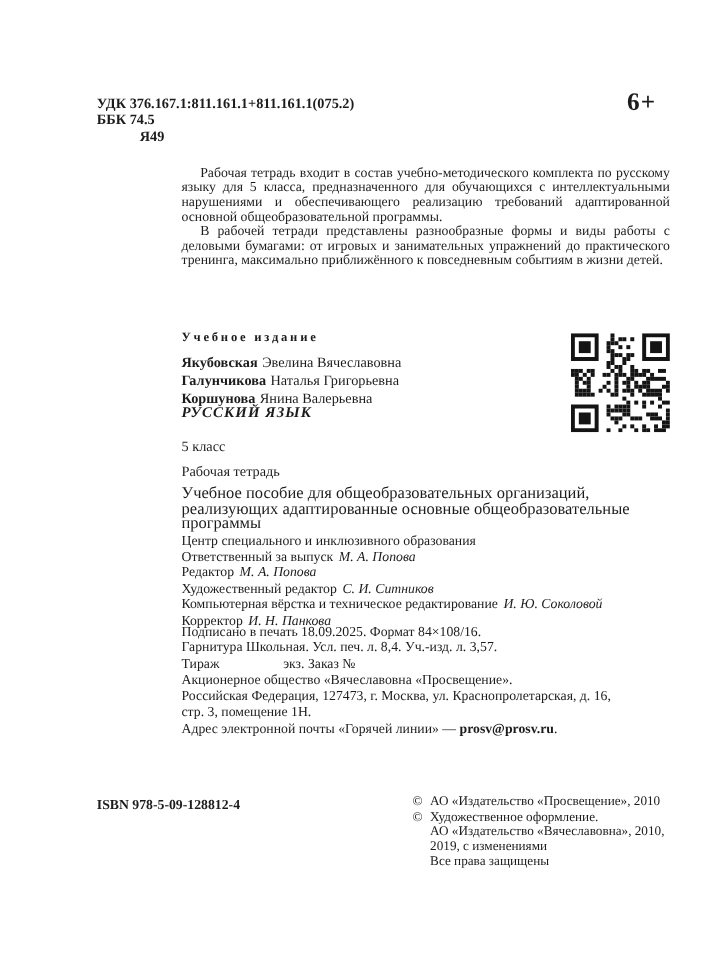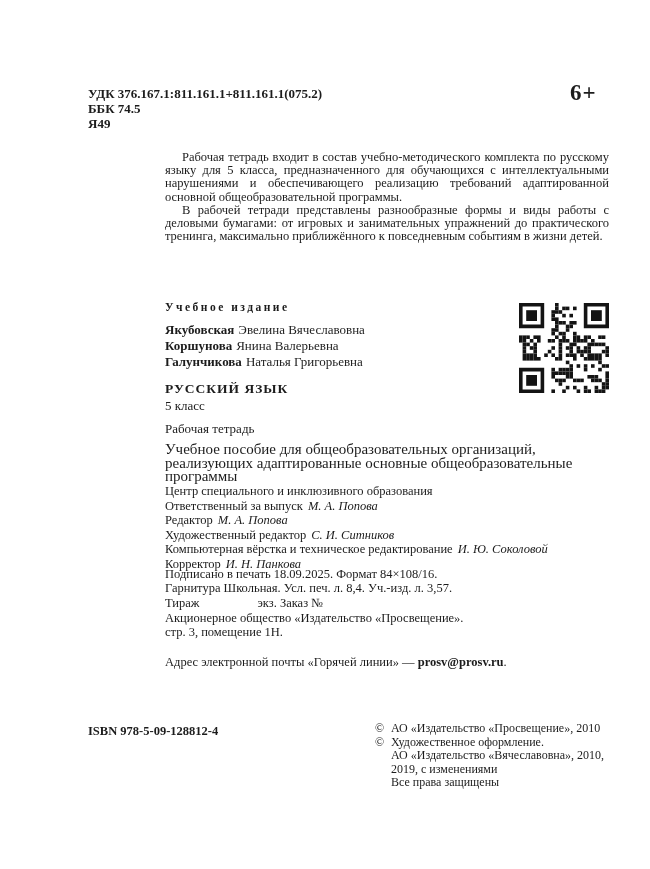--- a/index.html
+++ b/index.html
@@ -8,40 +8,40 @@
     width: 650px; height: 869px;
     position: relative;
     font-family: "Liberation Serif", "DejaVu Serif", serif;
     color: #1c1c1c;
     overflow: hidden;
   }
   .page { position: absolute; inset: 0; background: #fff; }
 
   
   .meta { position: absolute; left: 88px; top: 86px; font-size: 13px; font-weight: bold; line-height: 15px; }
-  .meta .au-sign { }
+  .meta .au-sign { margin-left: 39px; }
 
   
   .age { position: absolute; left: 570px; top: 80px; font-size: 23px; font-weight: bold; letter-spacing: 1px; }
 
   
   .annotation { position: absolute; left: 165px; top: 151px; width: 444px; font-size: 12.5px; line-height: 13.2px; text-align: justify; }
   .annotation p { text-indent: 17px; margin: 0; }
 
   
   .edition-label { position: absolute; left: 165px; top: 301px; font-size: 11.5px; font-weight: bold; letter-spacing: 2.5px; }
   .authors { position: absolute; left: 165px; top: 322px; font-size: 13px; line-height: 16px; }
   .authors .surname { font-weight: bold; }
   .authors .given { margin-left: 4px; }
 
   .qr { position: absolute; left: 519px; top: 303px; width: 90px; height: 90px; }
   .qr svg { width: 90px; height: 90px; display: block; }
   .qr svg rect, .qr svg path { fill: #141414; }
 
-  .book-title { position: absolute; left: 165px; top: 381px; font-size: 13.5px; font-weight: bold; letter-spacing: 1px; }
+  .book-title { position: absolute; left: 165px; top: 367px; font-size: 13.5px; font-weight: bold; letter-spacing: 1px; font-style: italic; }
   .grade { position: absolute; left: 165px; top: 398px; font-size: 13px; }
   .subtitle { position: absolute; left: 165px; top: 421px; font-size: 13px; }
   .audience { position: absolute; left: 165px; top: 443px; width: 446px; font-size: 15px; line-height: 13.5px; }
 
   
   .credits { position: absolute; left: 165px; top: 484px; font-size: 12.5px; line-height: 14.6px; }
   .credits .pname { font-style: italic; margin-left: 5px; }
 
   
   .imprint { position: absolute; left: 165px; top: 567px; font-size: 12.5px; line-height: 14.4px; }
@@ -75,24 +75,24 @@
     <p>В рабочей тетради представлены разнообразные формы и виды работы с деловыми бумагами: от игровых и занимательных упражнений до практического тренинга, максимально приближённого к повседневным событиям в жизни детей.</p>
   </div>
 
   <div class="edition-label">Учебное издание</div>
 
   <div class="authors">
     <div class="author">
       <span class="surname">Якубовская</span><span class="given">Эвелина Вячеславовна</span>
     </div>
     <div class="author">
+      <span class="surname">Галунчикова</span><span class="given">Наталья Григорьевна</span>
+    </div>
+    <div class="author">
       <span class="surname">Коршунова</span><span class="given">Янина Валерьевна</span>
-    </div>
-    <div class="author">
-      <span class="surname">Галунчикова</span><span class="given">Наталья Григорьевна</span>
     </div>
   </div>
 
   <div class="qr">
     <svg id="qr-svg" viewBox="0 0 100 100" aria-hidden="true">
         <rect x="40" y="0" width="4" height="4"></rect>
         <rect x="40" y="4" width="4" height="4"></rect>
         <rect x="48" y="4" width="4" height="4"></rect>
         <rect x="52" y="4" width="4" height="4"></rect>
         <rect x="60" y="4" width="4" height="4"></rect>
@@ -299,21 +299,22 @@
 
   <div class="imprint">
     <div>Подписано в печать 18.09.2025. Формат 84×108/16.</div>
     <div>Гарнитура Школьная. Усл. печ. л. 8,4. Уч.-изд. л. 3,57.</div>
     <div>
       <span>Тираж</span><span class="gap"></span><span>экз. Заказ №</span>
     </div>
   </div>
 
   <div class="publisher">
-    <div>Акционерное общество «Издательство «Просвещение».</div>
+    <div>Акционерное общество «Вячеславовна «Просвещение».</div>
+    <div>Российская Федерация, 127473, г. Москва, ул. Краснопролетарская, д. 16,</div>
     <div>стр. 3, помещение 1Н.</div>
   </div>
 
   <div class="email-line">
     <span>Адрес электронной почты «Горячей линии» — </span><span class="email">prosv@prosv.ru</span><span>.</span>
   </div>
 
   <div class="isbn">ISBN 978-5-09-128812-4</div>
 
   <div class="copyrights">

